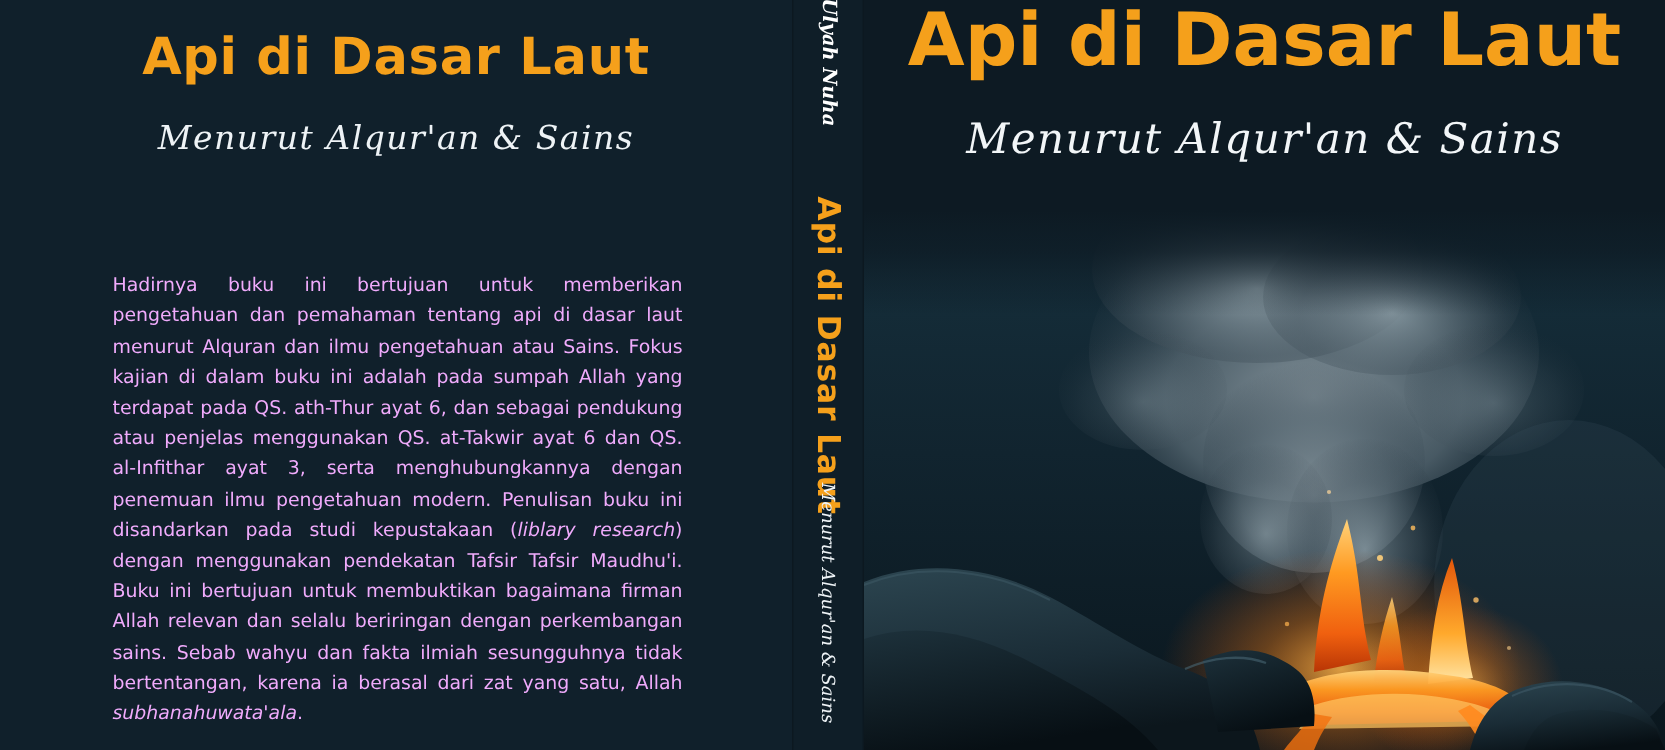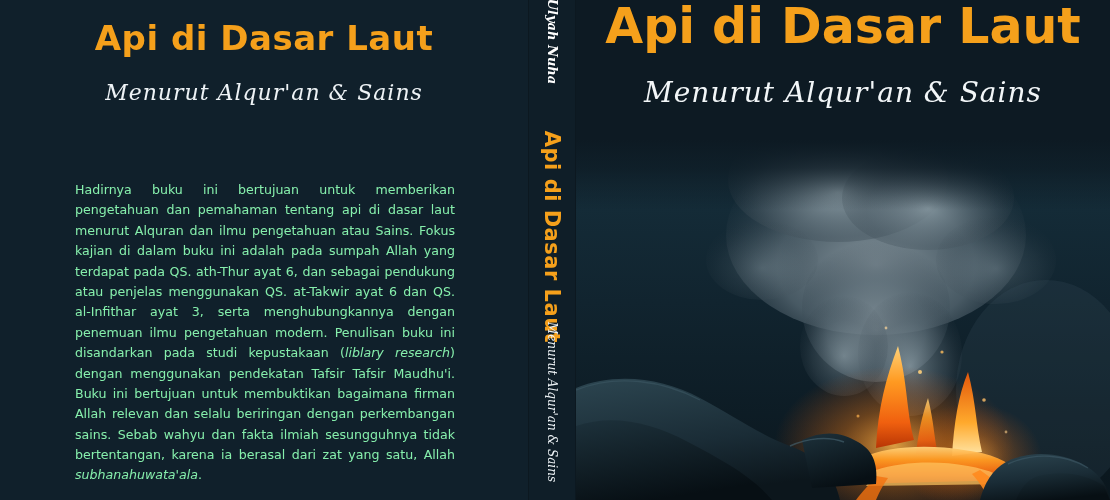--- a/index.html
+++ b/index.html
@@ -57,21 +57,21 @@
     font-size: 22px;
     color: #eef3f6;
     letter-spacing: 1px;
   }
 
   .back-blurb {
     position: absolute;
     left: 75px;
     top: 180px;
     width: 380px;
-    color: #86efac;
+    color: #f0abfc;
     font-size: 12.6px;
     line-height: 1.62;
     text-align: justify;
     font-family: "DejaVu Sans", sans-serif;
   }
   .back-blurb em { font-style: italic; }
 
   
   .spine {
     position: absolute;

